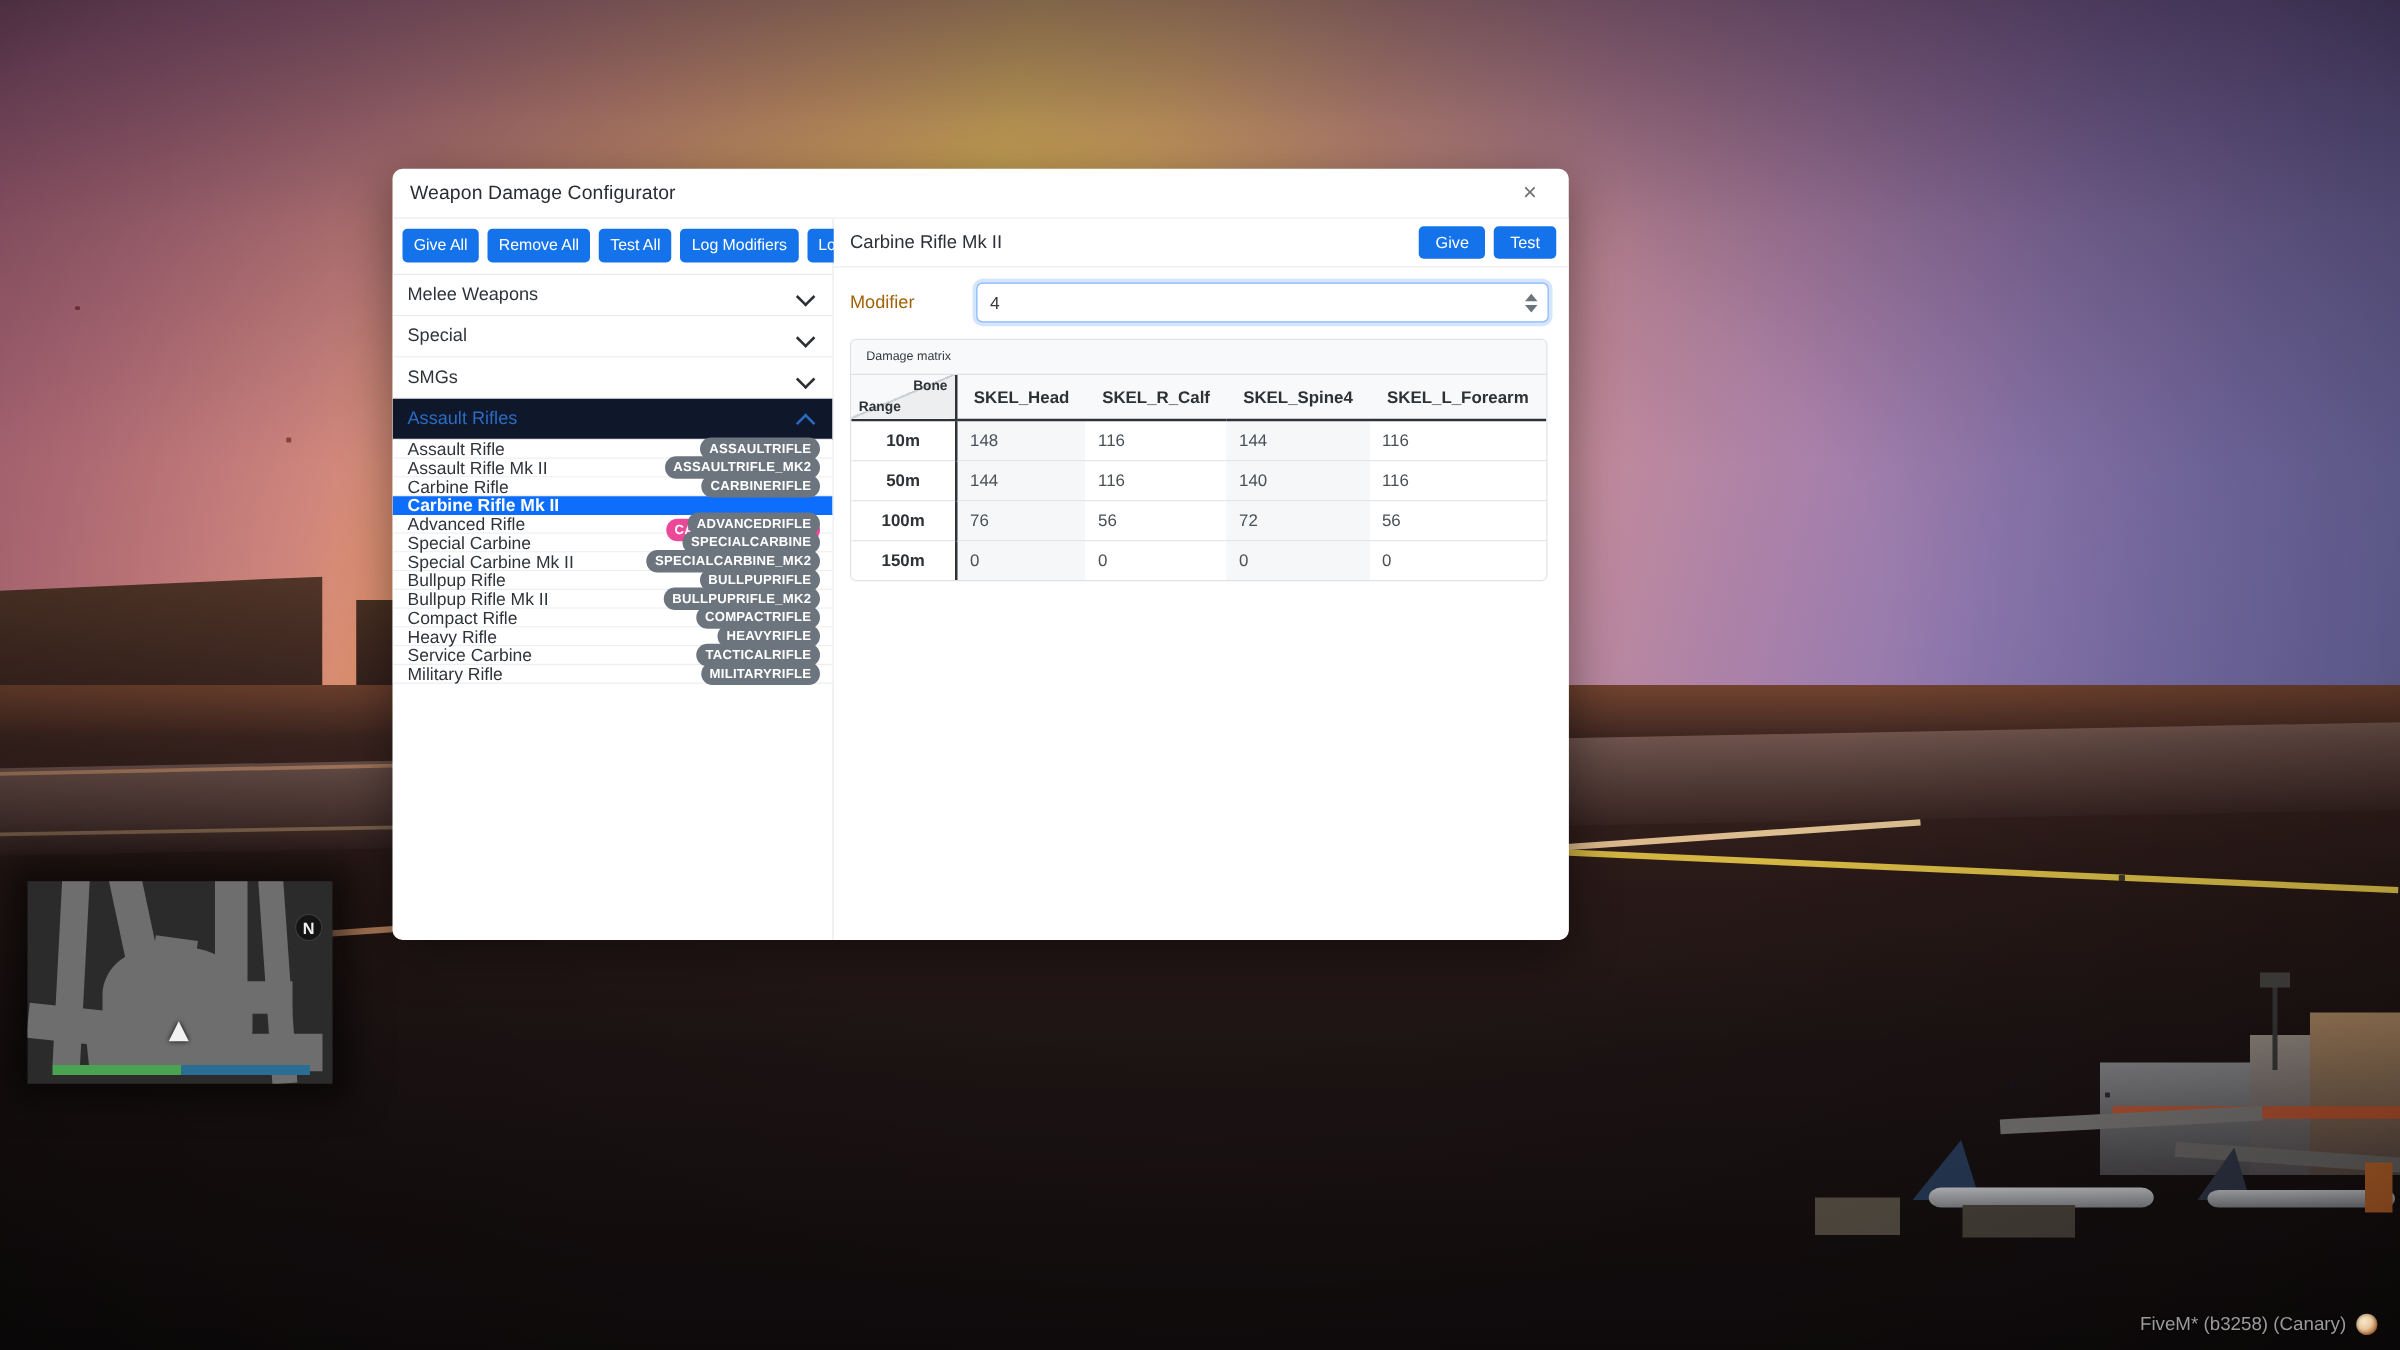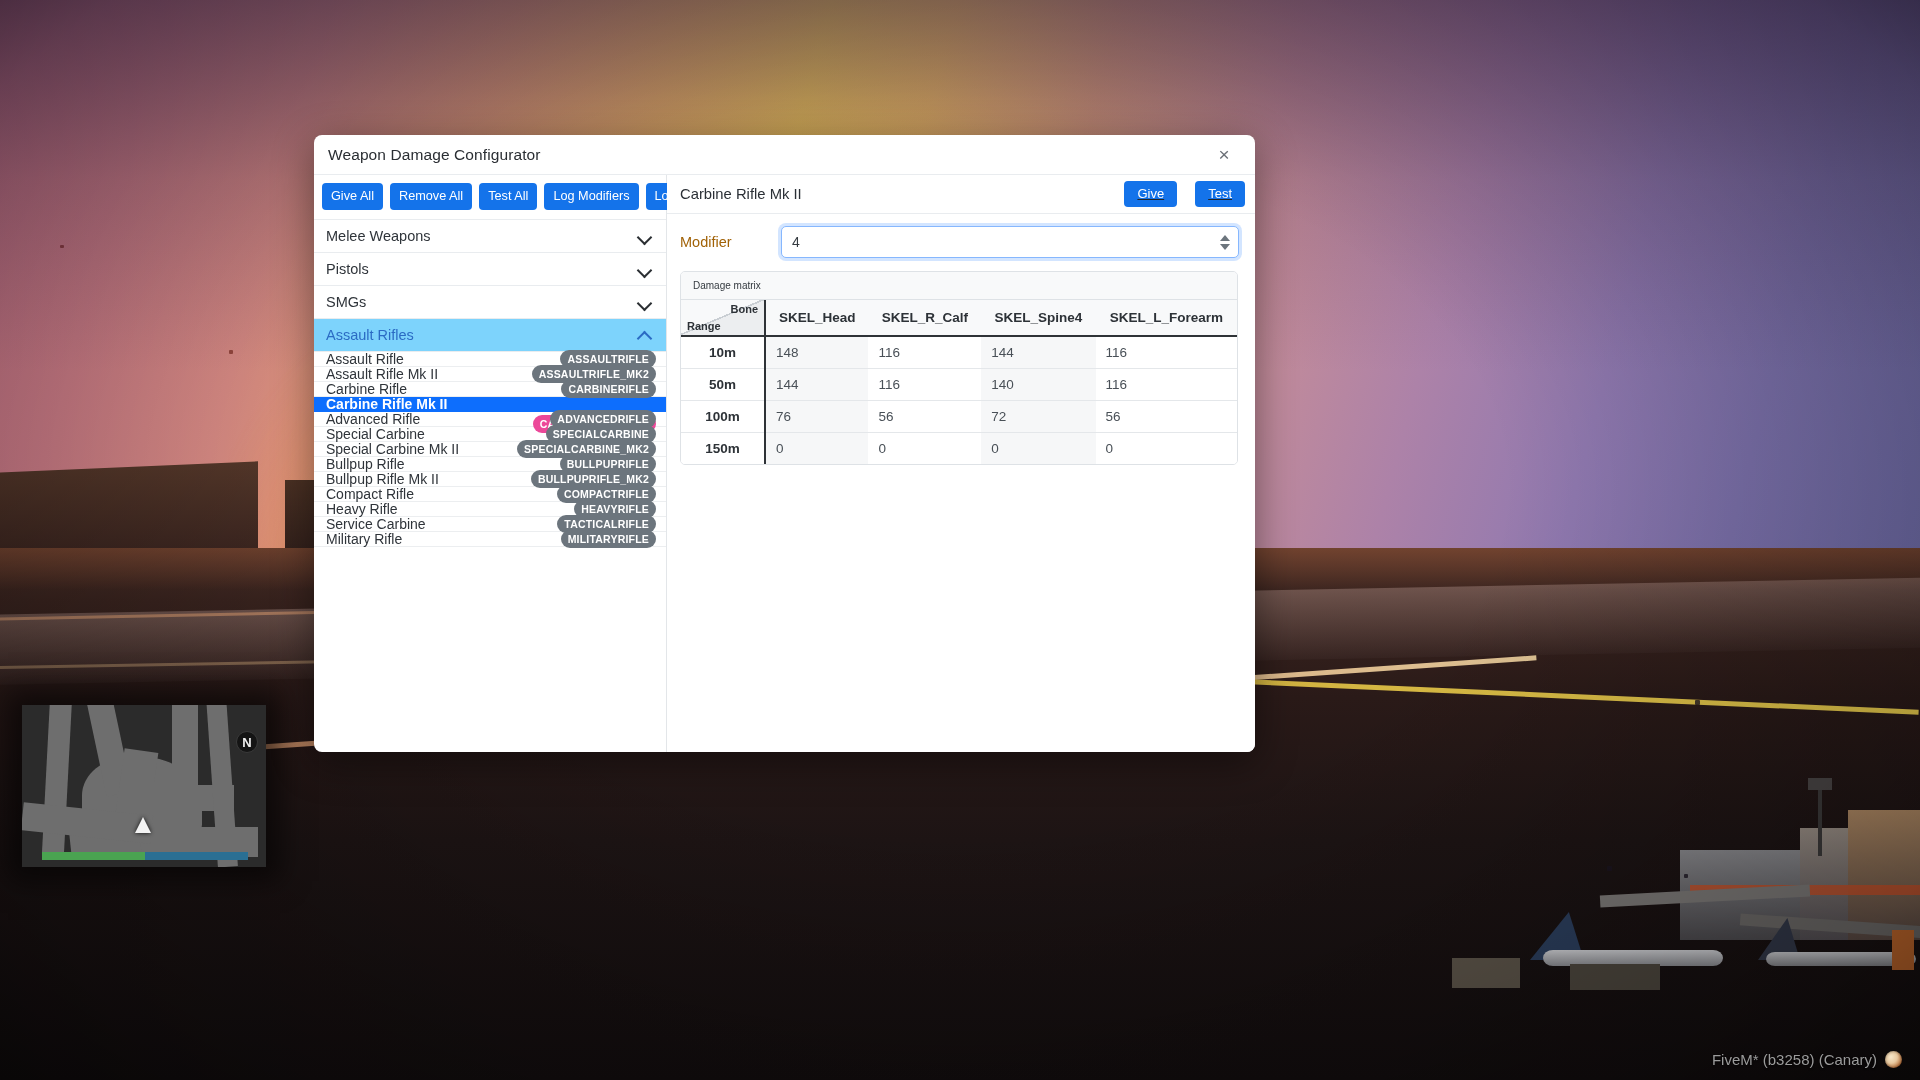--- a/index.html
+++ b/index.html
@@ -322,21 +322,21 @@
     display: flex; align-items: center;
     padding: 0 14px 0 12px;
     border-bottom: 1px solid #e9ecef;
     font-size: 14.5px;
     color: #2f343a;
     cursor: pointer;
     background: #fff;
     user-select: none;
   }
   .cat-row.open {
-    background: #7dd3fc;
+    background: #0f172a;
     color: #2b6bc4;
   }
   .cat-row .chev {
     margin-left: auto;
     width: 14px; height: 14px;
     display: inline-block;
     position: relative;
   }
   .cat-row .chev::before {
     content: "";
@@ -390,21 +390,21 @@
     background: #fff;
   }
   .detail-header {
     height: 39px;
     display: flex; align-items: center;
     padding: 0 10px 0 13px;
     border-bottom: 1px solid #e9ecef;
     flex: 0 0 auto;
   }
   .detail-title { font-size: 14.8px; color: #2b3036; }
-  .detail-actions { margin-left: auto; display: flex; gap: 18px; text-decoration: underline; }
+  .detail-actions { margin-left: auto; display: flex; gap: 7px; }
   .detail-actions .btn { padding: 5px 13px; font-size: 13px; }
 
   .detail-content { padding: 12px 14px 0 13px; flex: 1 1 auto; overflow: auto; }
 
   .modifier-row {
     display: flex; align-items: center;
     margin-bottom: 13px;
   }
   .modifier-label {
     width: 101px;
@@ -602,21 +602,21 @@
       </div>
 
       <div class="weapon-scroll">
 
         <div class="cat-row">
           <span>Melee Weapons</span>
           <span class="chev"></span>
         </div>
 
         <div class="cat-row">
-          <span>Pistols</span>
+          <span>Special</span>
           <span class="chev"></span>
         </div>
 
         <div class="cat-row">
           <span>SMGs</span>
           <span class="chev"></span>
         </div>
 
         <div class="cat-row open">
           <span>Assault Rifles</span>

